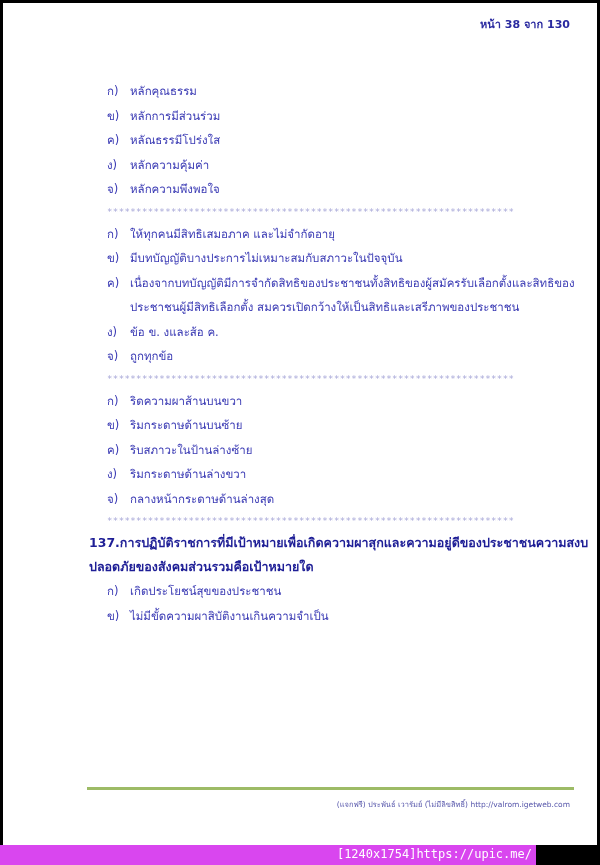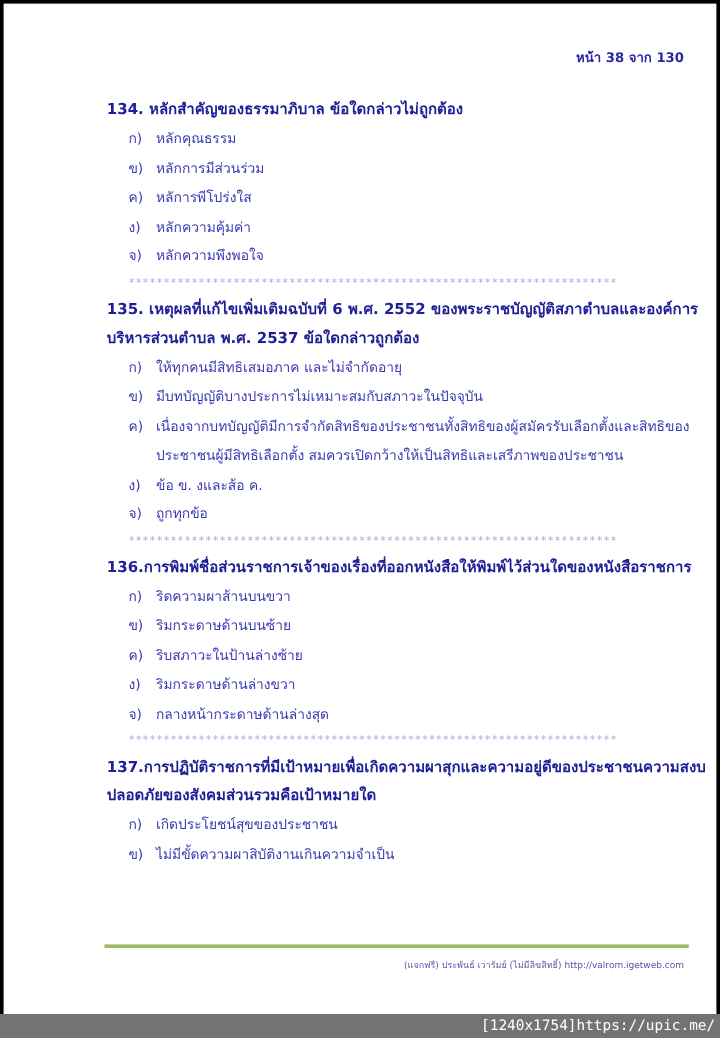--- a/index.html
+++ b/index.html
@@ -19,21 +19,20 @@
       background: #ffffff;
     }
     .page-number {
       position: absolute;
       right: 27px;
       top: 12px;
       font-family: "DejaVu Sans", sans-serif;
       font-size: 11px;
       color: #2a2aa0;
       font-weight: bold;
-      margin-top: 24px;
     }
     .content {
       position: absolute;
       left: 86px;
       top: 76px;
       width: 500px;
     }
     .question {
       font-family: "DejaVu Sans", sans-serif;
       font-size: 12.5px;
@@ -88,71 +87,69 @@
       top: 795px;
       font-family: "DejaVu Sans", sans-serif;
       font-size: 7.5px;
       color: #5555aa;
       white-space: nowrap;
     }
     .bottom-bar {
       position: absolute;
       left: 0;
       top: 845px;
-      width: 600px;
+      width: 536px;
       height: 20px;
-      background: #737373;
+      background: #d946ef;
     }
     .bottom-bar-text {
       position: absolute;
       right: 4px;
       top: 2px;
       font-family: "DejaVu Sans Mono", monospace;
       font-size: 12px;
       color: #ffffff;
       white-space: nowrap;
     }
   </style>
 </head>
 <body>
 
 <div class="page">
   <div class="page-number">หน้า 38 จาก 130</div>
 
   <div class="content">
 
     <div>
-      <p class="question">134. หลักสำคัญของธรรมาภิบาล ข้อใดกล่าวไม่ถูกต้อง</p>
       <ul class="options">
         <li class="option">
             <span class="letter">ก)</span>
             <span class="text">หลักคุณธรรม</span>
           </li>
         <li class="option">
             <span class="letter">ข)</span>
             <span class="text">หลักการมีส่วนร่วม</span>
           </li>
         <li class="option">
             <span class="letter">ค)</span>
-            <span class="text">หลัการพีโปร่งใส</span>
+            <span class="text">หลัณธรรมีโปร่งใส</span>
           </li>
         <li class="option">
             <span class="letter">ง)</span>
             <span class="text">หลักความคุ้มค่า</span>
           </li>
         <li class="option">
             <span class="letter">จ)</span>
             <span class="text">หลักความพึงพอใจ</span>
           </li>
       </ul>
     </div>
     <div class="separator">**********************************************************************</div>
 
     <div>
-      <p class="question">135. เหตุผลที่แก้ไขเพิ่มเติมฉบับที่ 6 พ.ศ. 2552 ของพระราชบัญญัติสภาตำบลและองค์การบริหารส่วนตำบล พ.ศ. 2537 ข้อใดกล่าวถูกต้อง</p>
       <ul class="options">
         <li class="option">
             <span class="letter">ก)</span>
             <span class="text">ให้ทุกคนมีสิทธิเสมอภาค และไม่จำกัดอายุ</span>
           </li>
         <li class="option">
             <span class="letter">ข)</span>
             <span class="text">มีบทบัญญัติบางประการไม่เหมาะสมกับสภาวะในปัจจุบัน</span>
           </li>
         <li class="option">
@@ -165,21 +162,20 @@
           </li>
         <li class="option">
             <span class="letter">จ)</span>
             <span class="text">ถูกทุกข้อ</span>
           </li>
       </ul>
     </div>
     <div class="separator">**********************************************************************</div>
 
     <div>
-      <p class="question">136.การพิมพ์ชื่อส่วนราชการเจ้าของเรื่องที่ออกหนังสือให้พิมพ์ไว้ส่วนใดของหนังสือราชการ</p>
       <ul class="options">
         <li class="option">
             <span class="letter">ก)</span>
             <span class="text">ริดความผาส้านบนขวา</span>
           </li>
         <li class="option">
             <span class="letter">ข)</span>
             <span class="text">ริมกระดาษด้านบนซ้าย</span>
           </li>
         <li class="option">

